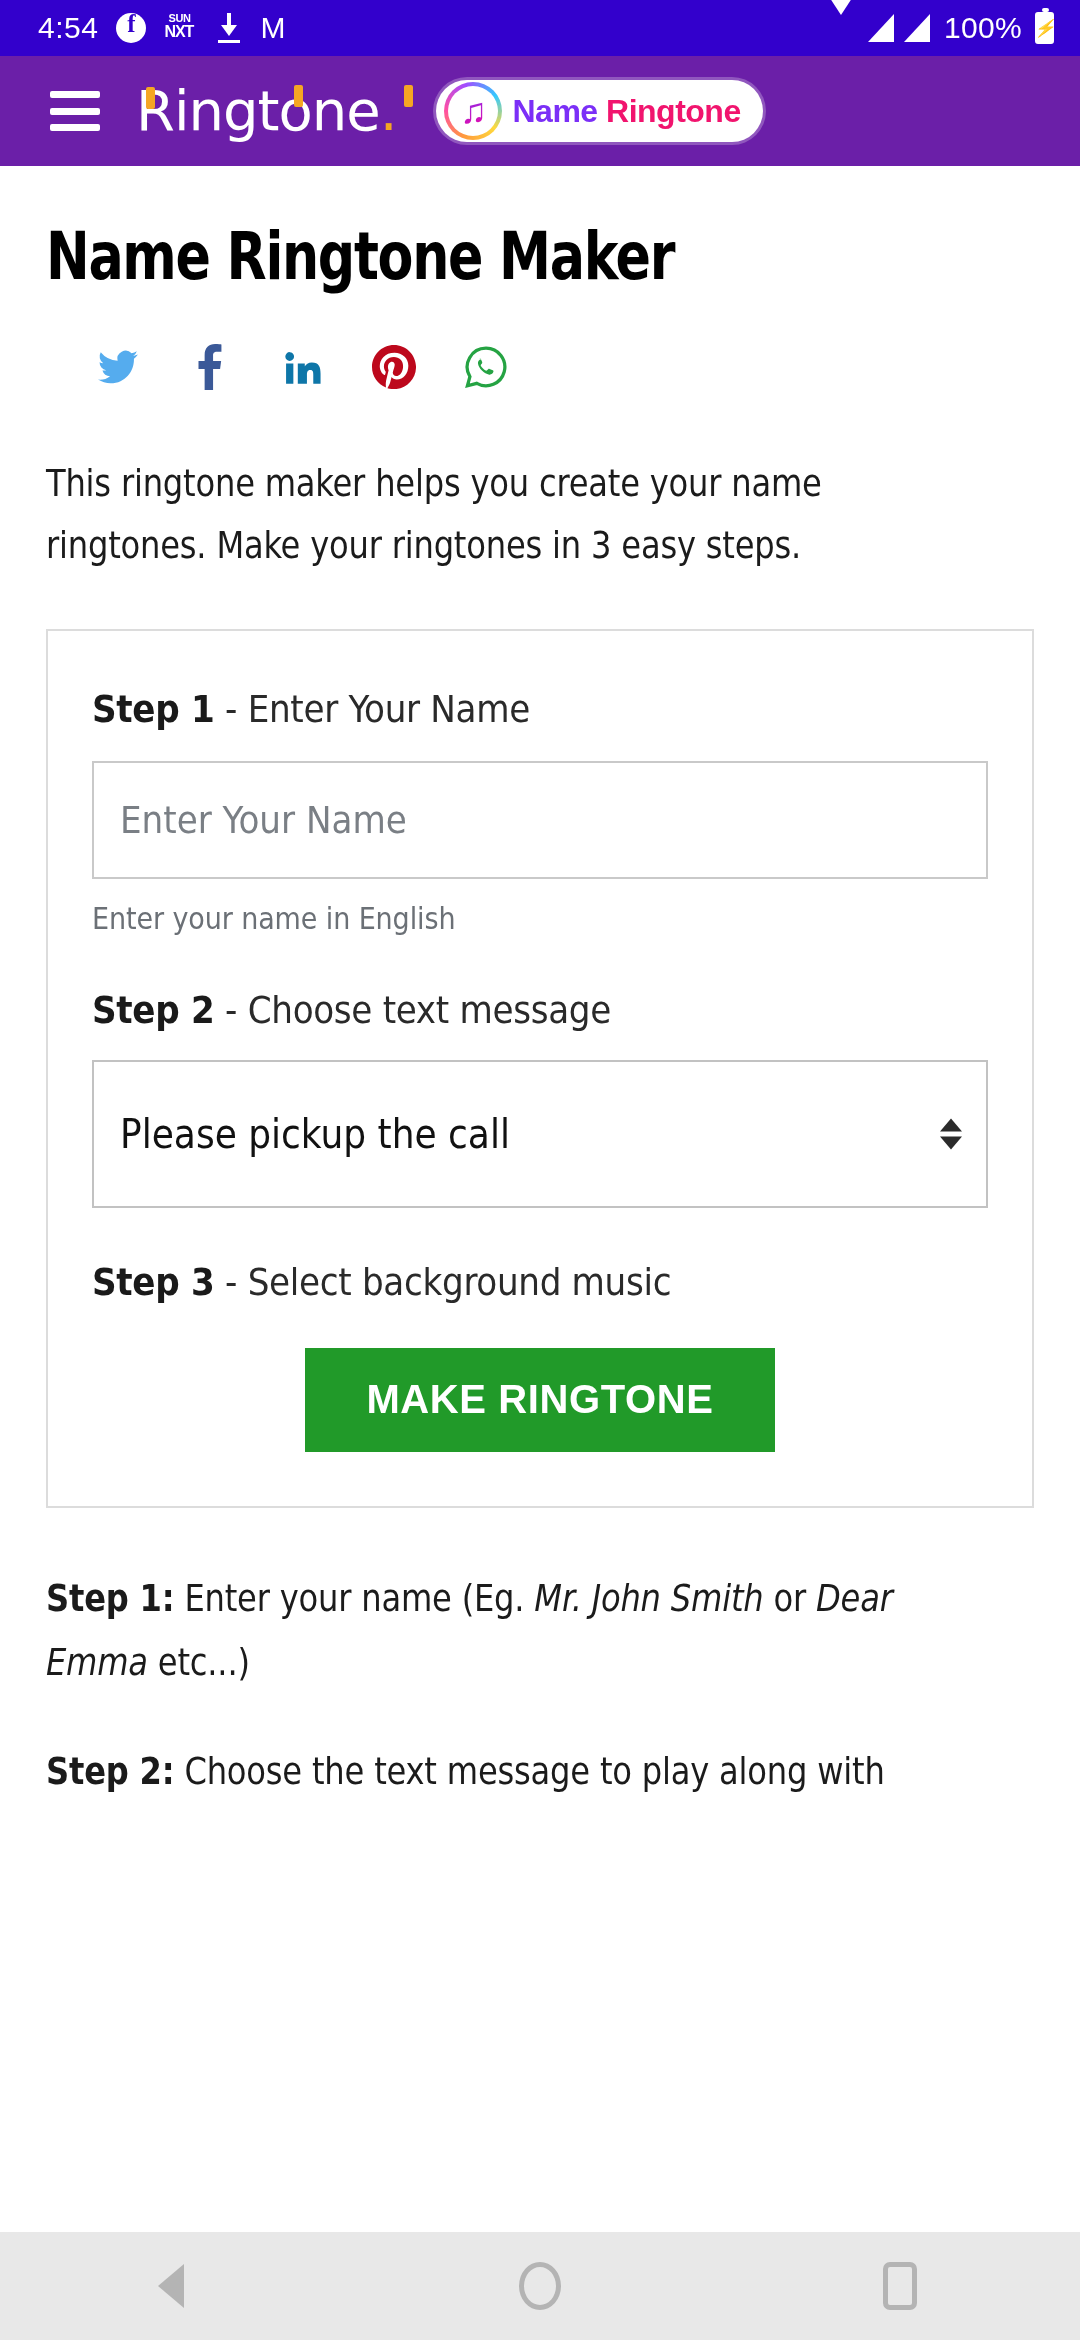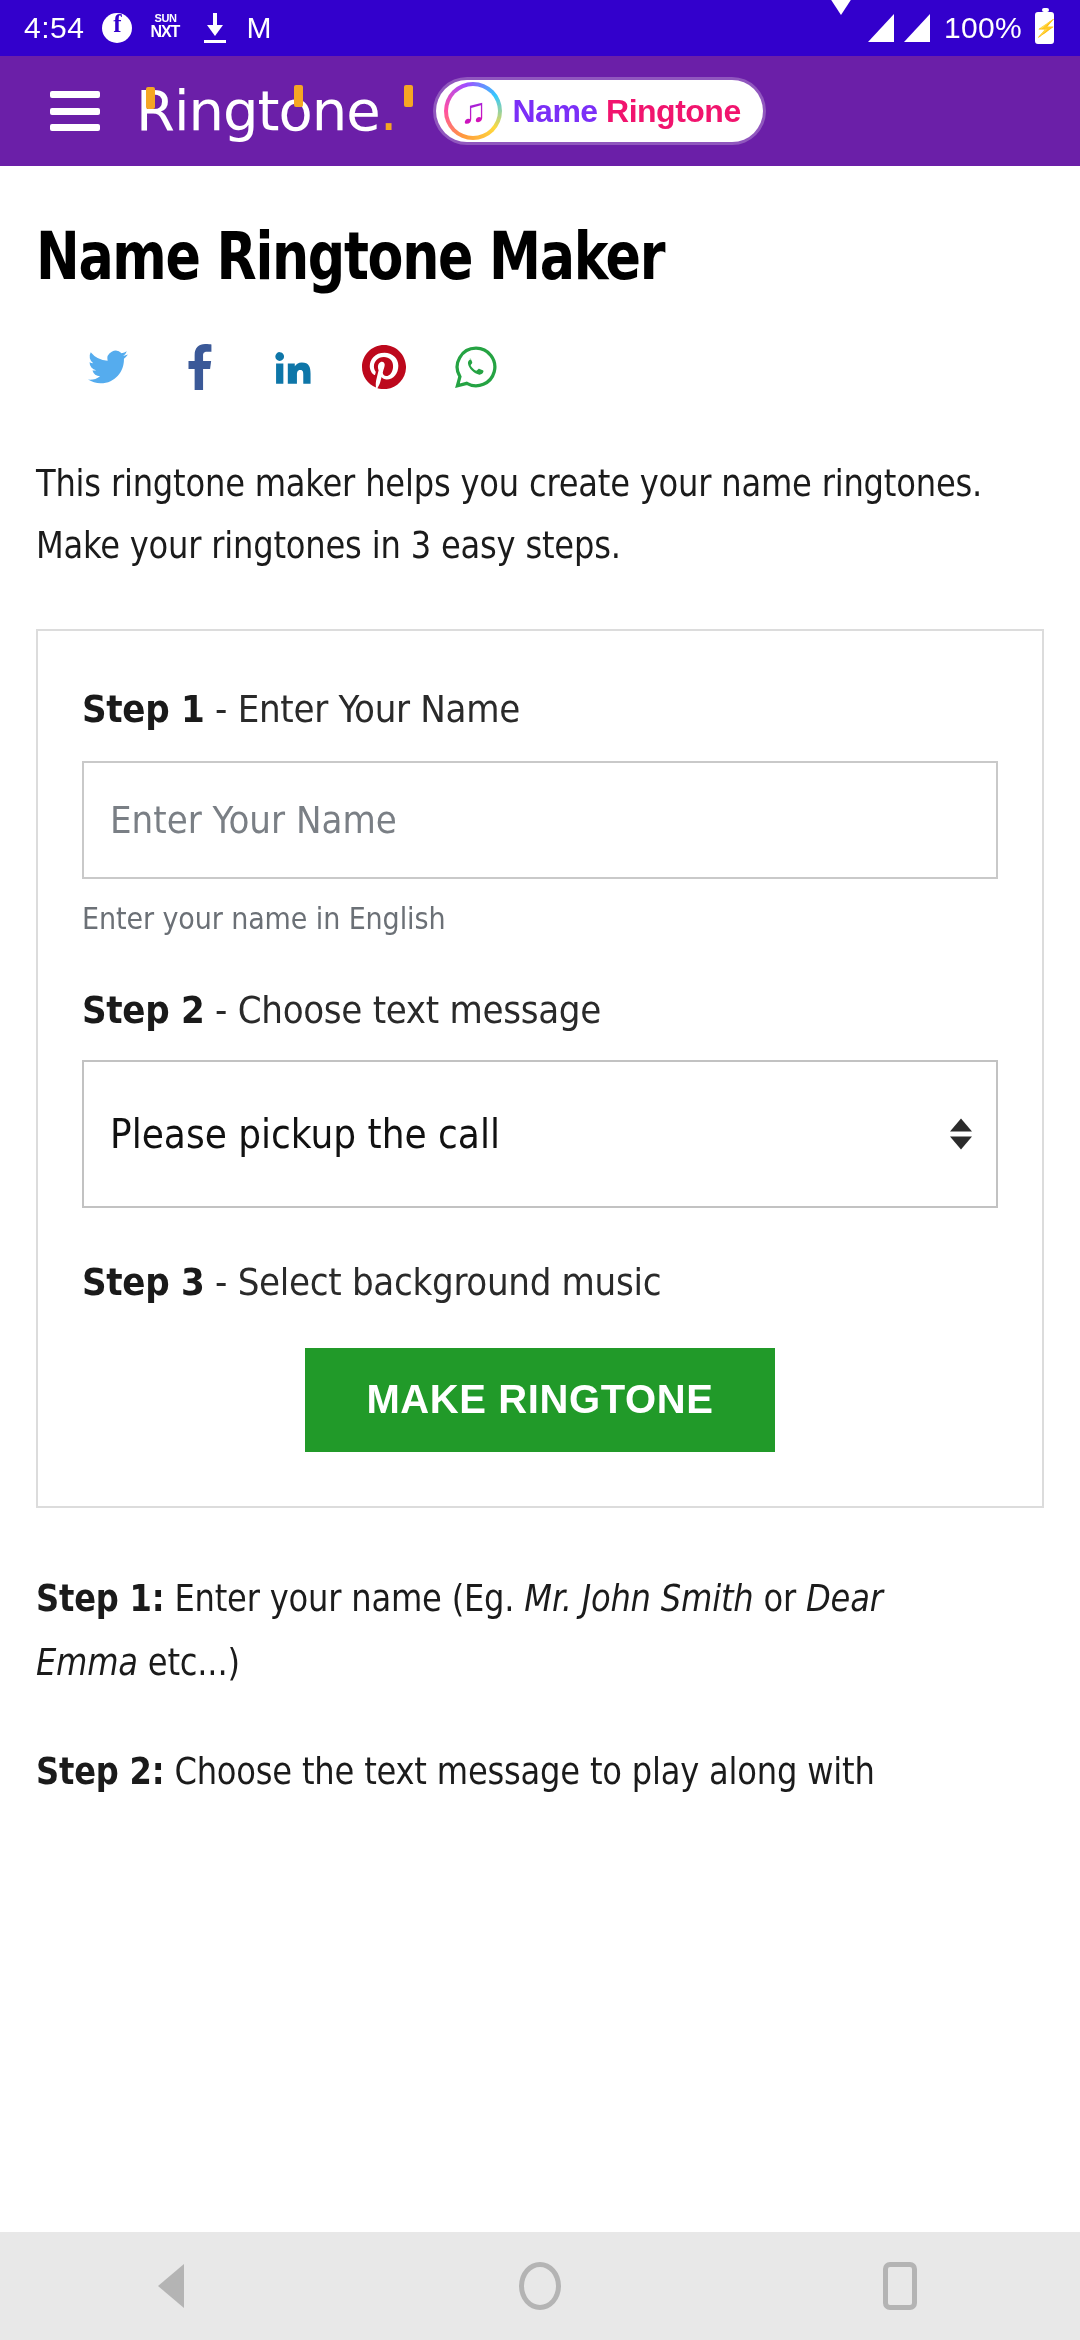--- a/index.html
+++ b/index.html
@@ -12,21 +12,21 @@
   }
 
   
   .status-bar{
     height:56px; width:1080px;
     background:#3300cc;
     display:flex; align-items:center;
     padding:0 26px 0 24px;
     color:#ffffff;
   }
-  .sb-left{ display:flex; align-items:center; gap:18px; flex:1; }
+  .sb-left{ display:flex; align-items:center; gap:18px; flex:1;margin-left:14px; }
   .sb-right{ display:flex; align-items:center; gap:10px; }
   .sb-clock{ font-size:30px; letter-spacing:.5px; font-weight:400; line-height:1;}
   .ico{ display:inline-flex; align-items:center; justify-content:center; }
 
   .fb-icon{ width:30px; height:30px; border-radius:50%; background:#fff; position:relative; }
   .fb-icon::after{
     content:"f"; position:absolute; left:0; right:0; top:-3px;
     text-align:center; color:#3300cc; font-size:25px; font-weight:700;
     font-family:"Liberation Serif", serif;
   }
@@ -79,21 +79,21 @@
     display:flex;align-items:center;justify-content:center;position:relative;
   }
   .badge-note::before{content:"";position:absolute;inset:4px;border-radius:50%;background:#fff;}
   .badge-note .nt{position:relative;font-size:36px;line-height:1;
     background:linear-gradient(160deg,#7b2ff7,#f107a3);-webkit-background-clip:text;background-clip:text;color:transparent;}
   .badge-text{ font-size:32px; font-weight:700; letter-spacing:-.5px; white-space:nowrap;}
   .badge-text .n{ color:#7b2ff7; }
   .badge-text .r{ color:#f1146e; }
 
   
-  .content{ padding:0 36px; background:#fff; }
+  .content{ padding:0 46px; background:#fff; }
   .page-title{
     font-family:"DejaVu Sans Condensed","Liberation Sans Narrow","Liberation Sans", sans-serif;
     font-size:66px; font-weight:700; color:#000; letter-spacing:-1.5px;
     margin-top:52px; transform:scaleX(.88); transform-origin:left center;
   }
 
   .social-row{ display:flex; align-items:center; gap:0; margin-top:46px; padding-left:26px;}
   .social-row a{ width:92px; text-align:center; display:inline-flex; justify-content:center; align-items:center; height:52px;}
   .sv{ display:block; }
 

